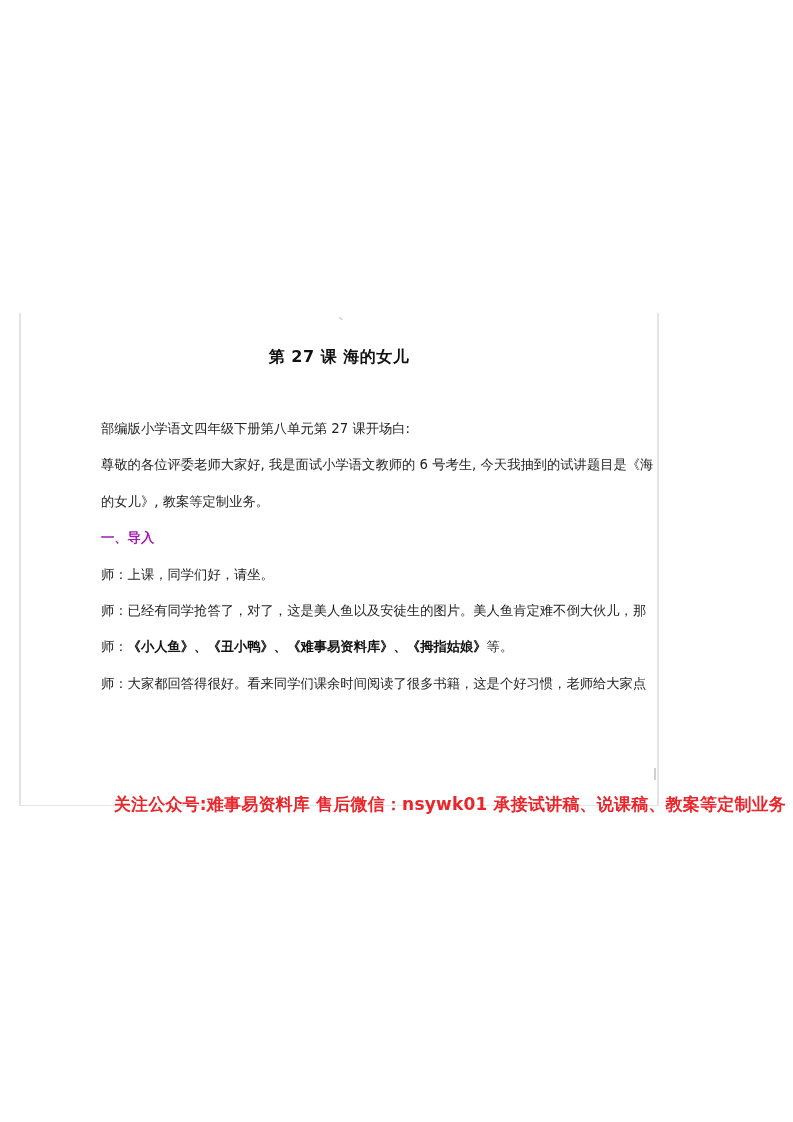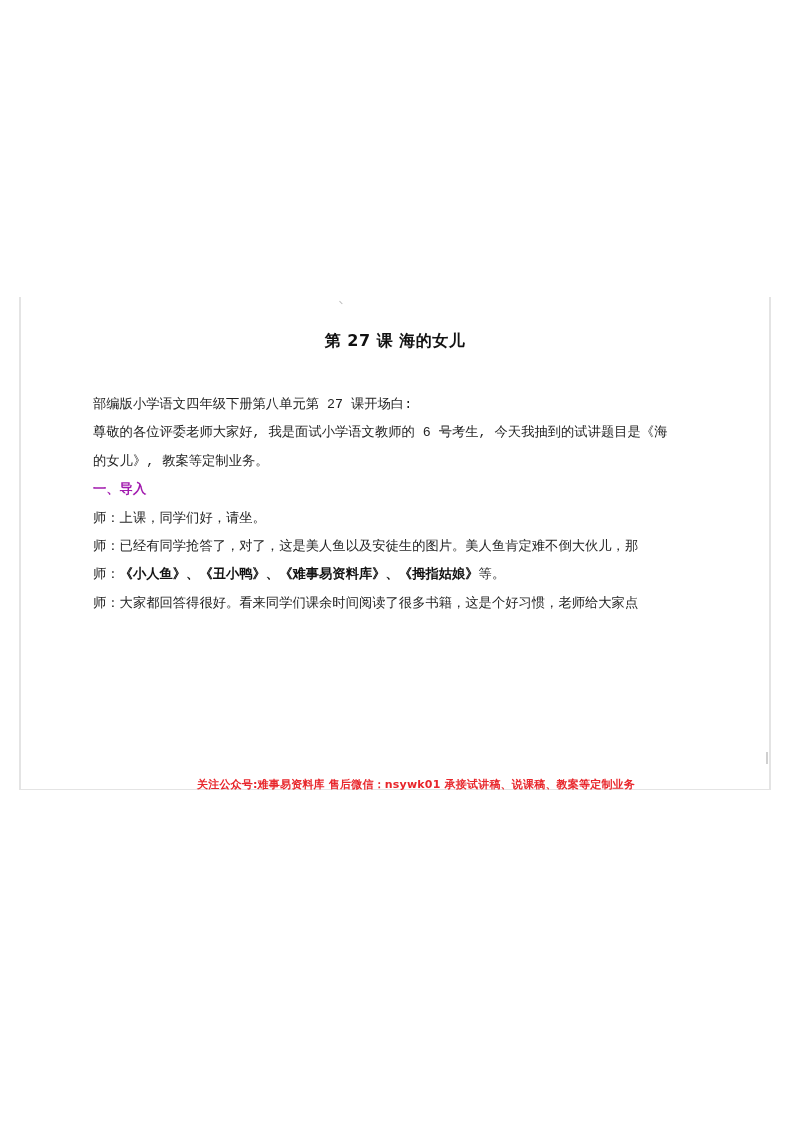--- a/index.html
+++ b/index.html
@@ -11,22 +11,22 @@
       width: 793px;
       height: 1122px;
       position: relative;
       overflow: hidden;
       font-family: "DejaVu Sans", "Liberation Sans", sans-serif;
       color: #1a1a1a;
     }
     .page-frame {
       position: absolute;
       left: 19px;
-      top: 297px;
-      width: 752px;
+      top: 313px;
+      width: 640px;
       height: 493px;
       border-left: 2px solid #e4e4e4;
       border-right: 2px solid #e4e4e4;
       border-bottom: 1px solid #e4e4e4;
       background: #ffffff;
       box-sizing: border-box;
     }
     .corner-mark {
       position: absolute;
       left: 316px;
@@ -59,41 +59,40 @@
     .doc-body {
       position: absolute;
       left: 68px;
       top: 92px;
       width: 630px;
       font-size: 13.3px;
       line-height: 24.4px;
       color: #1f1f1f;
     }
     .doc-body p {
-      margin: 4px;
+      margin: 12px;
       white-space: nowrap;
-      font-family: Liberation Mono, monospace;
     }
     .doc-body .heading {
       font-weight: bold;
       color: #a21caf;
     }
     .doc-body .bold-titles {
       font-weight: bold;
       color: #111111;
     }
     .watermark {
       position: absolute;
       left: 25px;
       top: 480px;
       width: 740px;
-      text-align: center;
+      text-align: right;
       font-family: "DejaVu Sans", sans-serif;
       font-weight: bold;
-      font-size: 11px;
+      font-size: 17px;
       letter-spacing: 0.2px;
       white-space: nowrap;
     }
   </style>
 </head>
 <body>
 
 <div class="page-frame">
   <div class="corner-mark"></div>
   <div class="scroll-mark"></div>

